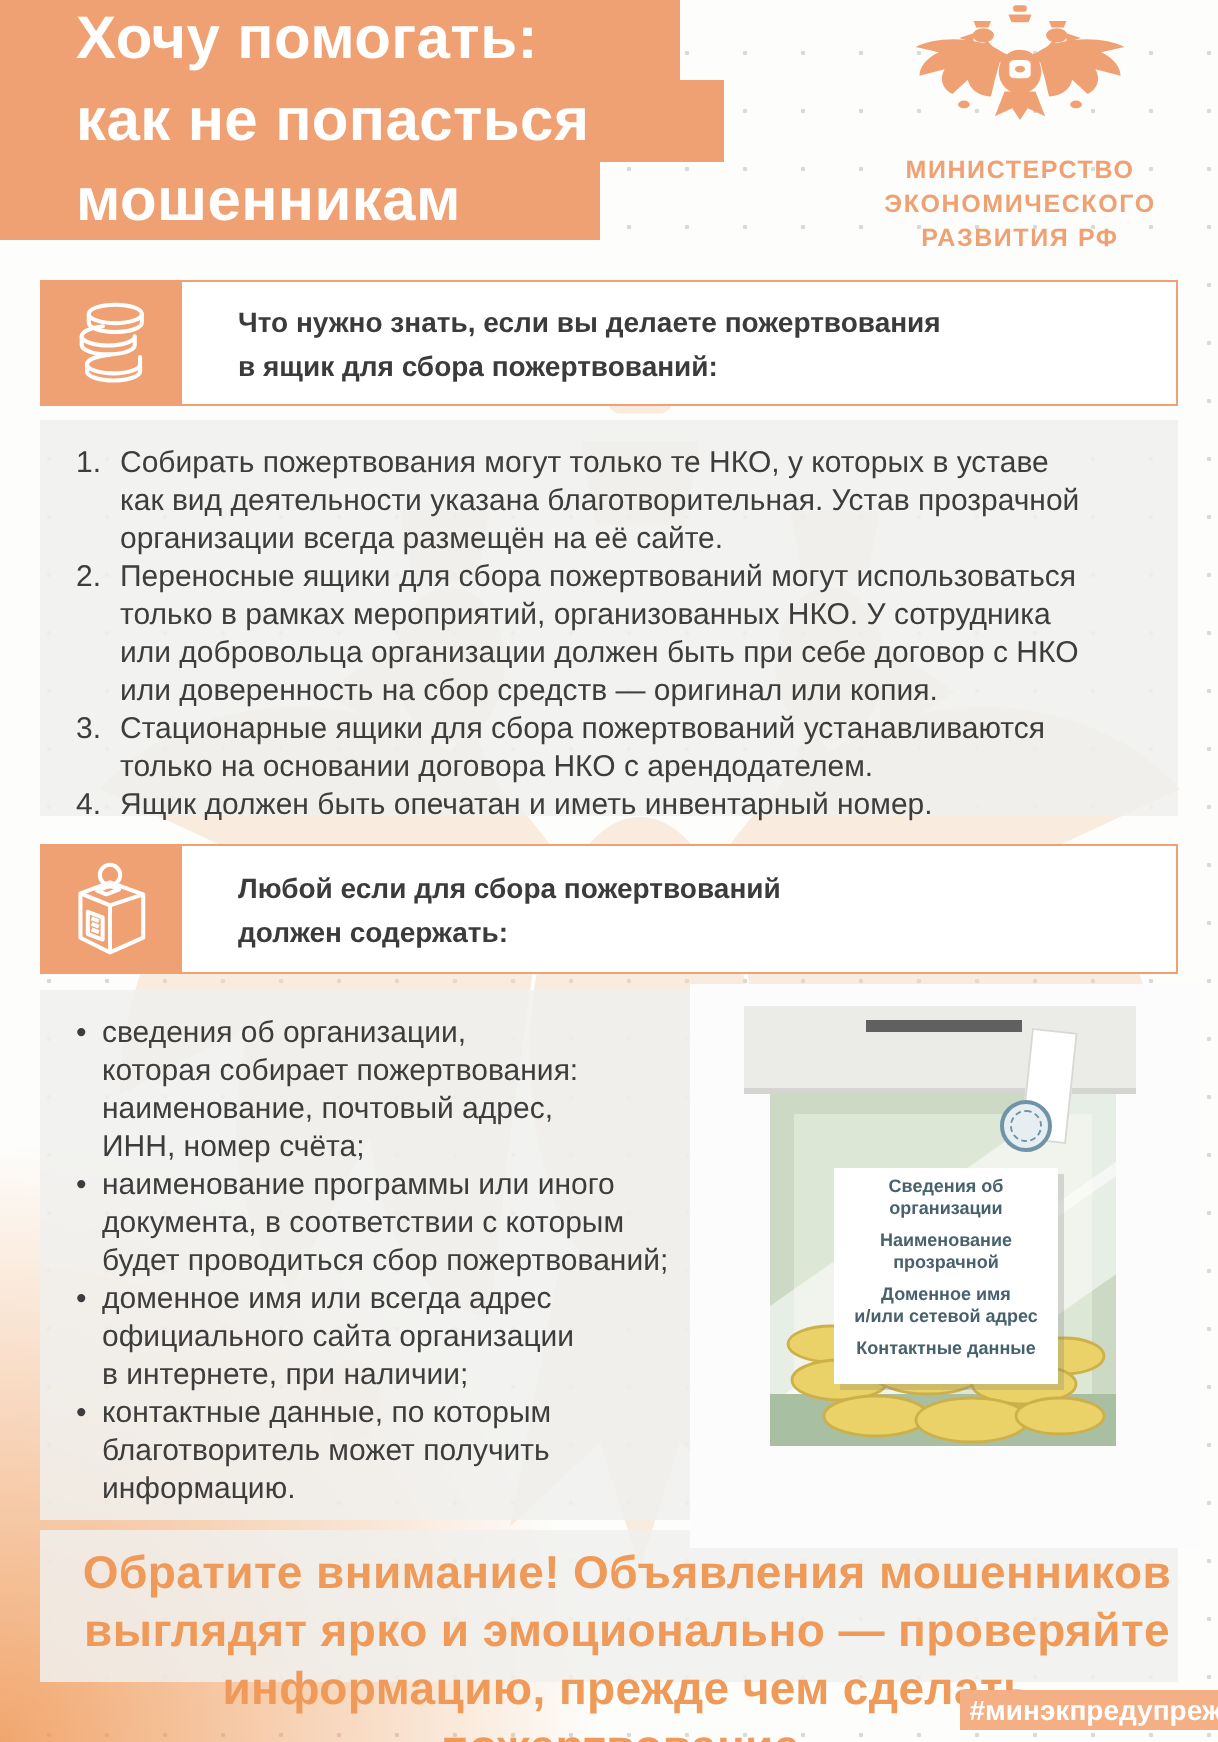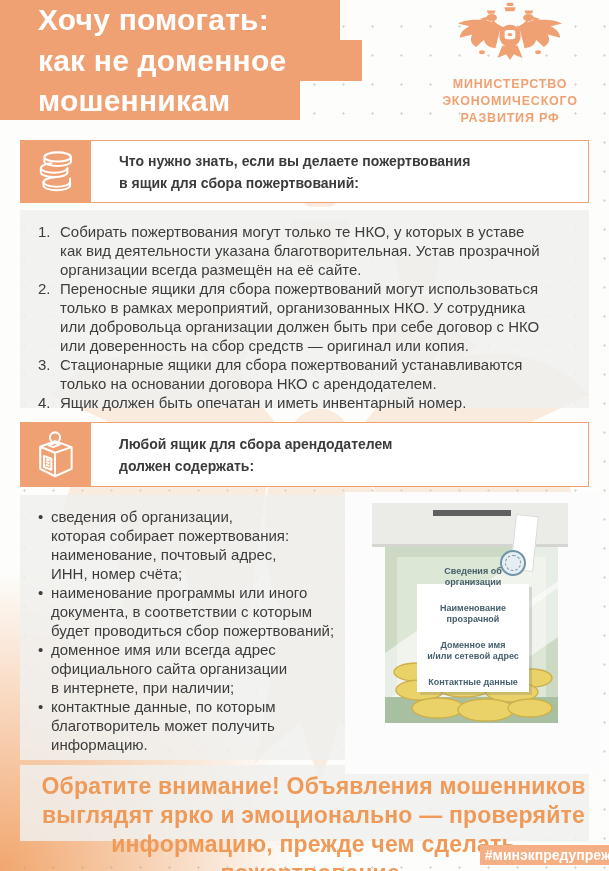--- a/index.html
+++ b/index.html
@@ -50,21 +50,21 @@
   .slot{position:absolute;left:88px;top:18px;width:78px;height:6px;background:#606060;}
   .boxbody{position:absolute;left:40px;top:55px;width:173px;height:176px;background:#cbd9c5;overflow:hidden;}
   .boxback{position:absolute;left:12px;top:10px;width:149px;height:146px;background:#dde7d6;}
   .stripe{position:absolute;width:46px;height:300px;background:rgba(255,255,255,0.55);transform:rotate(55deg);}
   .s1{left:40px;top:-60px;}
   .s2{left:110px;top:-60px;}
   .floor{position:absolute;left:0;top:150px;width:173px;height:26px;background:#a9bfa2;}
   .coins{position:absolute;left:45px;top:142px;width:168px;height:92px;z-index:2;}
   .paper{position:absolute;left:72px;top:92px;width:112px;height:108px;background:#ffffff;
     box-shadow:3px 3px 0 rgba(120,120,120,0.25);z-index:3;display:flex;flex-direction:column;
-    justify-content:flex-end;gap:15px;padding:4px 6px;box-sizing:border-box;}
+    justify-content:flex-start;gap:5px;padding:4px 6px;box-sizing:border-box;}
   .paper-label{font-size:9px;line-height:11px;font-weight:700;color:#47616d;text-align:center;white-space:pre-line;}
   .seal-tag{position:absolute;left:168px;top:23px;width:21px;height:54px;background:#fff;
     border:1px solid #d8d8d4;transform:rotate(6deg);z-index:4;}
   .stamp{position:absolute;left:155px;top:58px;width:22px;height:22px;border-radius:50%;
     border:2px solid #6f94a8;background:#e6eef2;z-index:5;}
   .stamp::after{content:"";position:absolute;inset:3px;border-radius:50%;border:1px dashed #6f94a8;}
   
   .warning-text{position:absolute;left:18px;top:7px;font-size:23px;line-height:29px;font-weight:700;
     color:#ef9a58;white-space:pre-line;letter-spacing:0.2px;}
   .hashtag{position:absolute;right:8px;top:845px;background:#f4af85;color:#ffffff;
@@ -102,21 +102,21 @@
   <div class="corner-gradient"></div>
 
   <svg class="watermark" viewBox="0 0 120 92" preserveAspectRatio="none">
     <use href="#eagle" fill="#f6d7ba"></use>
   </svg>
 
   <div class="title-block tb1">
     <span class="title-line">Хочу помогать:</span>
   </div>
   <div class="title-block tb2">
-    <span class="title-line">как не доменное</span>
+    <span class="title-line">как не попасться</span>
   </div>
   <div class="title-block tb3">
     <span class="title-line">мошенникам</span>
   </div>
 
   <div class="logo">
     <svg viewBox="0 0 120 92" preserveAspectRatio="none">
       <use href="#eagle" fill="#f0a173"></use>
       <rect x="54.5" y="43" width="11" height="14" rx="3" fill="#ffffff"></rect>
       <circle cx="60" cy="50" r="2.6" fill="#f0a173"></circle>
@@ -171,21 +171,21 @@
       <circle cx="26" cy="8" r="5.5"></circle>
       <path d="M10 18 L26 12 L44 18.5 L44 42 L26 50 L10 42 Z"></path>
       <path d="M10 18 L26 24.5 L44 18.5"></path>
       <path d="M26 24.5 V50"></path>
       <path d="M19 16.5 l7 -2.6 5 1.9 -7 2.7 Z"></path>
       <path d="M14 28 l8 3 v12 l-8 -3 Z"></path>
       <path d="M16 31.5 l4 1.5 M16 34.5 l4 1.5 M16 37.5 l4 1.5"></path>
     </svg>
   </div>
   <div class="head-box hb2">
-    <div class="section-title">Любой ящик для сбора арендодателем
+    <div class="section-title">Любой если для сбора пожертвований
 должен содержать:</div>
   </div>
 
   <div class="panel panel2">
     <div class="bullets">
       <div class="bullet">
         <span class="dot">•</span>
         <span class="bullet-text">сведения об организации,
 которая собирает пожертвования:
 наименование, почтовый адрес,

